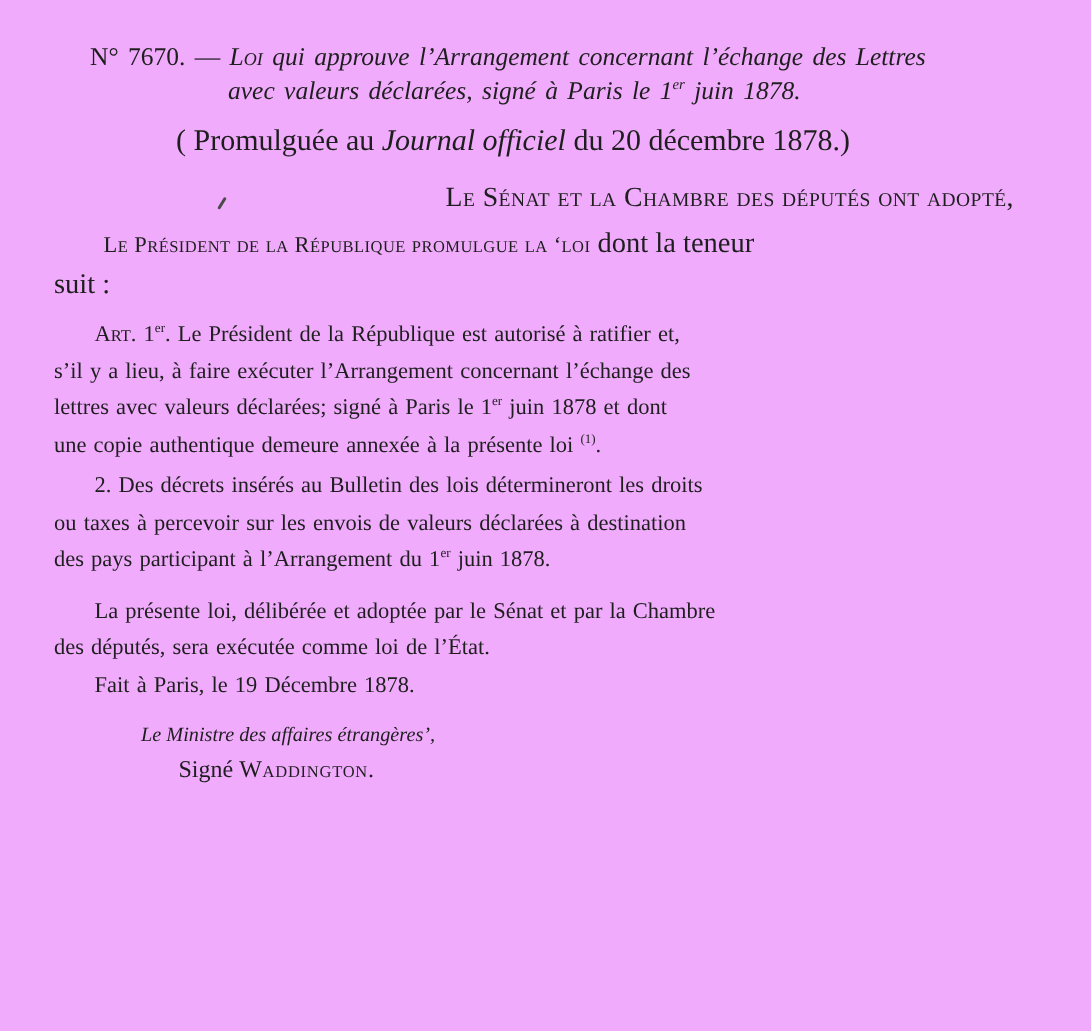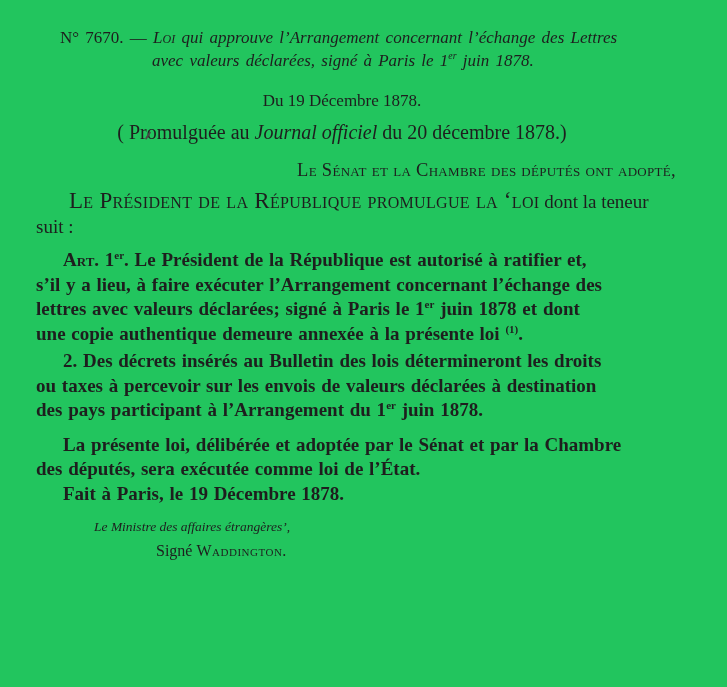--- a/index.html
+++ b/index.html
@@ -1,21 +1,21 @@
 <!DOCTYPE html>
 <html lang="fr"><head>
 <meta charset="utf-8">
 <style>
   html, body { margin: 0; padding: 0; background: #ffffff; }
   .page {
     position: relative;
     width: 727px;
     height: 687px;
     box-sizing: border-box;
-    background: #22c55e;
+    background: #f0abfc;
     font-family: "Liberation Serif", "DejaVu Serif", serif;
     color: #1e1e1e;
     padding-top: 27px;
     overflow: hidden;
   }
   .content { margin-left: 36px; width: 660px; }
   p { margin: 0; white-space: pre-line; }
 
   .title {
     font-size: 17px;
@@ -39,33 +39,33 @@
     margin-top: 18px;
     font-size: 18.5px;
     line-height: 23px;
     text-indent: 40px;
     font-variant: small-caps;
     letter-spacing: 0.3px;
     width: 640px;
     text-align: right;
   }
   .presid { margin-top: 6px; font-size: 19px; line-height: 25px; text-indent: 33px; width: 640px; }
-  .presid .sc { font-size: 23px; letter-spacing: 0.3px; }
+  .presid .sc { font-size: 15px; letter-spacing: 0.3px; }
 
-  .body-par { font-size: 19px; line-height: 24.5px; text-indent: 27px; word-spacing: 1px; width: 640px; font-weight: bold; }
+  .body-par { font-size: 15px; line-height: 24.5px; text-indent: 27px; word-spacing: 1px; width: 640px; }
   .art1 { margin-top: 9px; }
   .art2 { margin-top: 3px; }
   .closing { margin-top: 10px; }
   .fait { margin-top: 0; }
 
   .sig-main { margin-top: 6px; width: 626px; text-align: right; font-size: 17px; line-height: 22px; }
   .sig-main .caps { letter-spacing: 1px; }
 
   .minister { margin-top: 12px; margin-left: 58px; font-style: italic; font-size: 13.5px; line-height: 18px; }
-  .sig-min  { margin-top: 4px;  margin-left: 120px; font-size: 16px; line-height: 22px; }
+  .sig-min  { margin-top: 4px;  margin-left: 83px; font-size: 16px; line-height: 22px; }
   .sig-min .sc { letter-spacing: 0.5px; }
 
   .footnote {
     margin-top: 30px;
     margin-left: -6px;
     width: 662px;
     font-size: 14.5px;
     line-height: 22px;
     text-indent: 26px;
     word-spacing: 2px;
@@ -86,21 +86,20 @@
 <body>
 
 <div class="page">
   <div class="speck"></div>
 
   <div class="content">
 
     <p class="title"><span class="roman">N° 7670. </span><span class="roman">— </span><span class="sc-it">Loi</span><span class="it"> qui approuve l’Arrangement concernant l’échange des Lettres
 avec valeurs déclarées, signé à Paris le 1</span><sup class="it">er</sup><span class="it"> juin 1878.</span></p>
 
-    <p class="dateline">Du 19 Décembre 1878.</p>
 
     <p class="promulg"><span>( Promulguée au </span><span class="it">Journal officiel</span><span> du 20 décembre 1878.)</span></p>
 
     <p class="adopted">Le Sénat et la Chambre des députés ont adopté,</p>
 
     <p class="presid"><span class="sc">Le Président de la République promulgue la ‘loi</span><span> dont la teneur
 suit :</span></p>
 
     <p class="body-par art1"><span class="sc">Art. 1</span><sup>er</sup><span>. </span><span>Le Président de la République est autorisé à ratifier et,
 s’il y a lieu, à faire exécuter l’Arrangement concernant l’échange des

